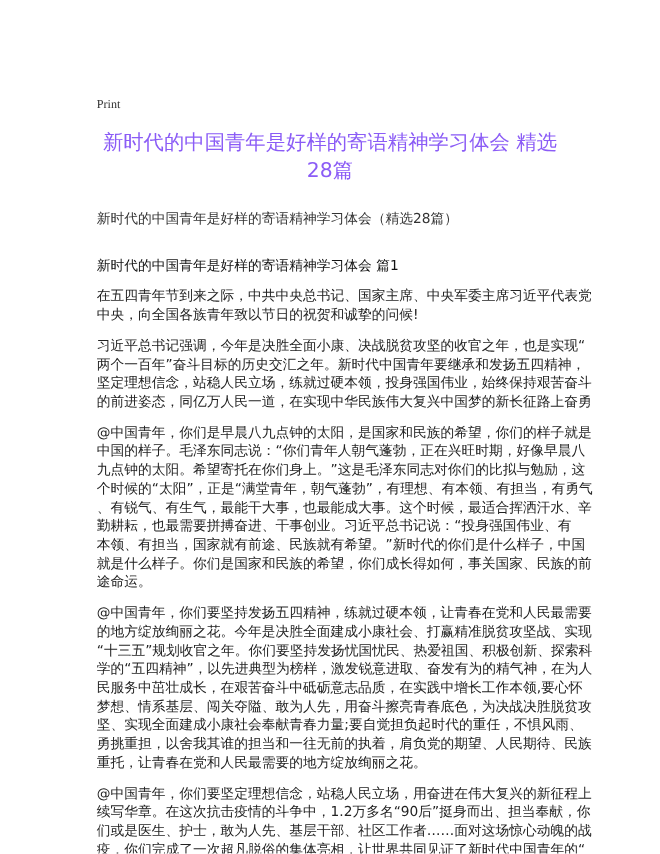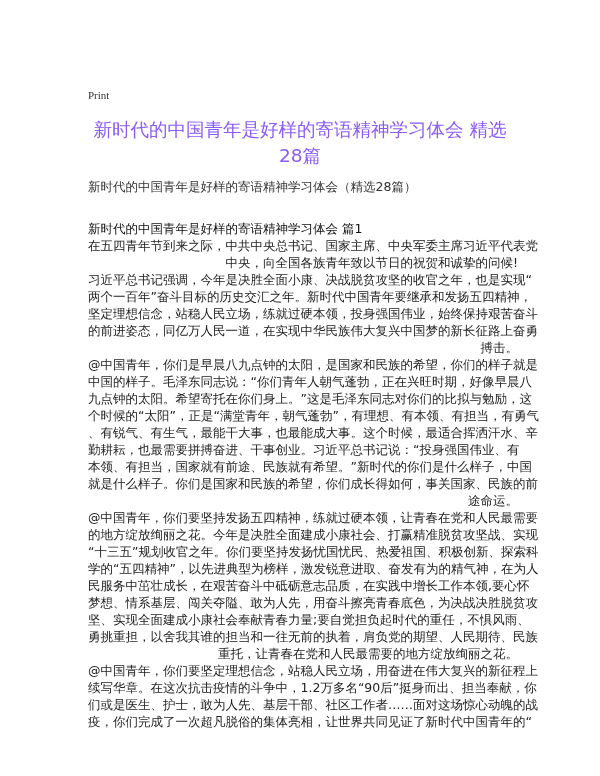--- a/index.html
+++ b/index.html
@@ -1,22 +1,22 @@
 <!DOCTYPE html>
 <html><head>
 <meta charset="utf-8">
 <style>
   html, body { margin:0; padding:0; background:#ffffff; }
   body { width:600px; height:776px; position:relative; overflow:hidden; color:#1a1a1a; }
   .page { position:absolute; left:88px; top:88px; width:430px; }
   .print { font-family:"Liberation Serif", serif; font-size:11px; color:#333; height:14px; line-height:14px; }
   .title { margin-top:15px; text-align:center; font-family:"DejaVu Sans", sans-serif; font-size:18.5px; line-height:26px; color:#8b5cf6; width:424px; }
-  .subtitle { margin-top:9px; font-family:"DejaVu Sans", sans-serif; font-size:12.5px; line-height:17px; color:#333; }
+  .subtitle { margin-top:21px; font-family:"DejaVu Sans", sans-serif; font-size:12.5px; line-height:17px; color:#333; }
   .heading { margin-top:25px; font-family:"DejaVu Sans", sans-serif; font-size:12.5px; font-weight:normal; line-height:17px; color:#111; }
-  .para { font-family:"DejaVu Sans", sans-serif; font-size:12.5px; line-height:17px; color:#222;text-align:right; }
+  .para { margin-top:11px; font-family:"DejaVu Sans", sans-serif; font-size:12.5px; line-height:17px; color:#222; }
   .para .ln { display:block; white-space:nowrap; }
 </style>
 </head>
 <body>
 
 <div class="page">
   <div class="print">Print</div>
   <div class="title">新时代的中国青年是好样的寄语精神学习体会 精选28篇</div>
   <div class="subtitle">新时代的中国青年是好样的寄语精神学习体会（精选28篇）</div>
   <div class="heading">新时代的中国青年是好样的寄语精神学习体会 篇1</div>
@@ -24,21 +24,20 @@
   <div class="para">
     <span class="ln">在五四青年节到来之际，中共中央总书记、国家主席、中央军委主席习近平代表党</span>
     <span class="ln">中央，向全国各族青年致以节日的祝贺和诚挚的问候!</span>
   </div>
 
   <div class="para">
     <span class="ln">习近平总书记强调，今年是决胜全面小康、决战脱贫攻坚的收官之年，也是实现“</span>
     <span class="ln">两个一百年”奋斗目标的历史交汇之年。新时代中国青年要继承和发扬五四精神，</span>
     <span class="ln">坚定理想信念，站稳人民立场，练就过硬本领，投身强国伟业，始终保持艰苦奋斗</span>
     <span class="ln">的前进姿态，同亿万人民一道，在实现中华民族伟大复兴中国梦的新长征路上奋勇</span>
-    <span class="ln">搏击。</span>
   </div>
 
   <div class="para">
     <span class="ln">@中国青年，你们是早晨八九点钟的太阳，是国家和民族的希望，你们的样子就是</span>
     <span class="ln">中国的样子。毛泽东同志说：“你们青年人朝气蓬勃，正在兴旺时期，好像早晨八</span>
     <span class="ln">九点钟的太阳。希望寄托在你们身上。”这是毛泽东同志对你们的比拟与勉励，这</span>
     <span class="ln">个时候的“太阳”，正是“满堂青年，朝气蓬勃”，有理想、有本领、有担当，有勇气</span>
     <span class="ln">、有锐气、有生气，最能干大事，也最能成大事。这个时候，最适合挥洒汗水、辛</span>
     <span class="ln">勤耕耘，也最需要拼搏奋进、干事创业。习近平总书记说：“投身强国伟业、有</span>
     <span class="ln">本领、有担当，国家就有前途、民族就有希望。”新时代的你们是什么样子，中国</span>

